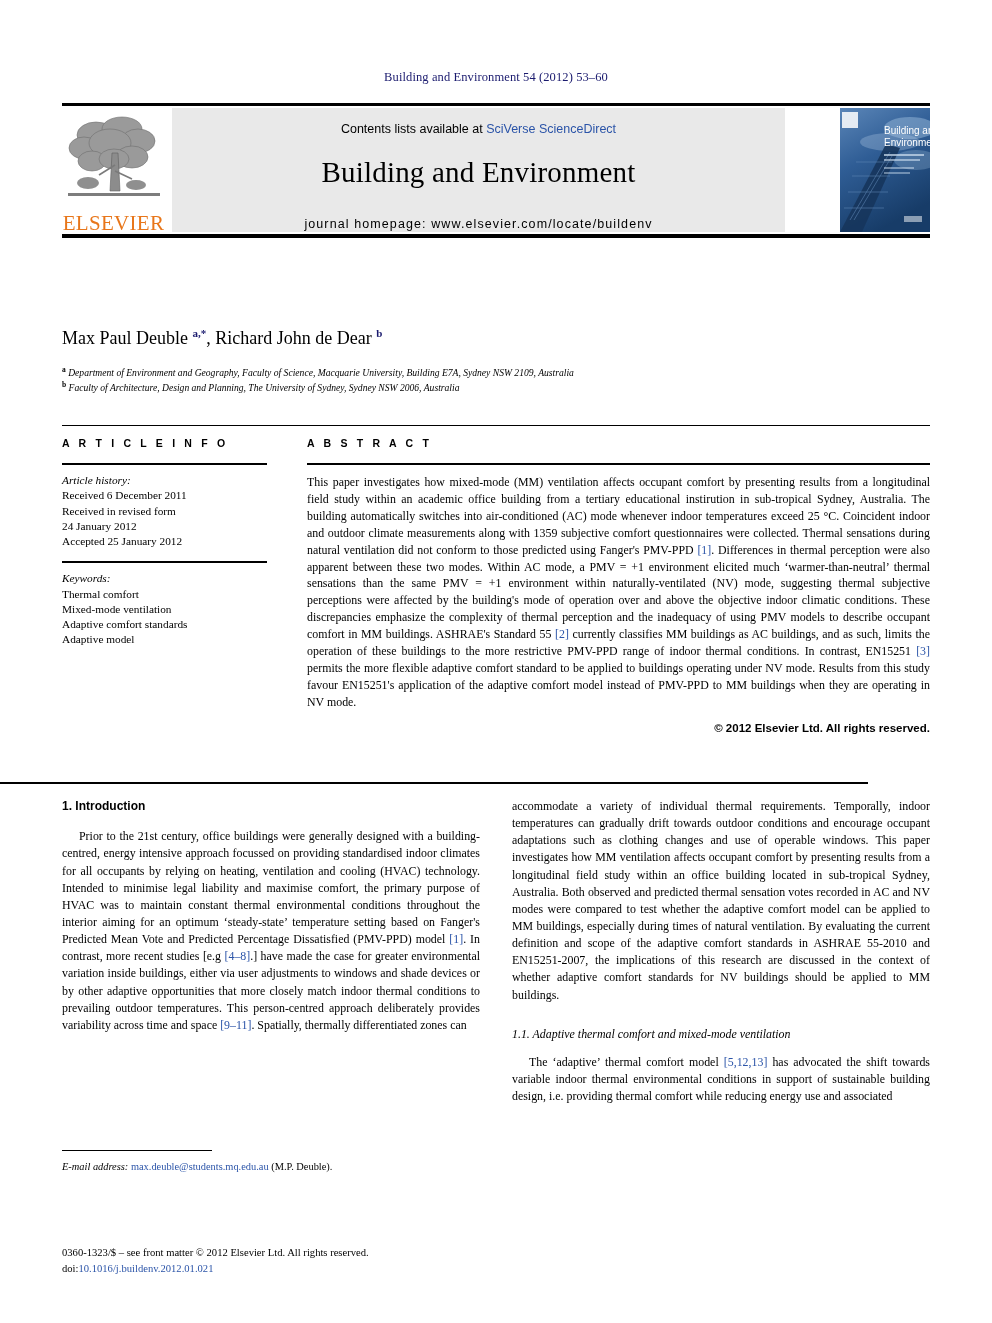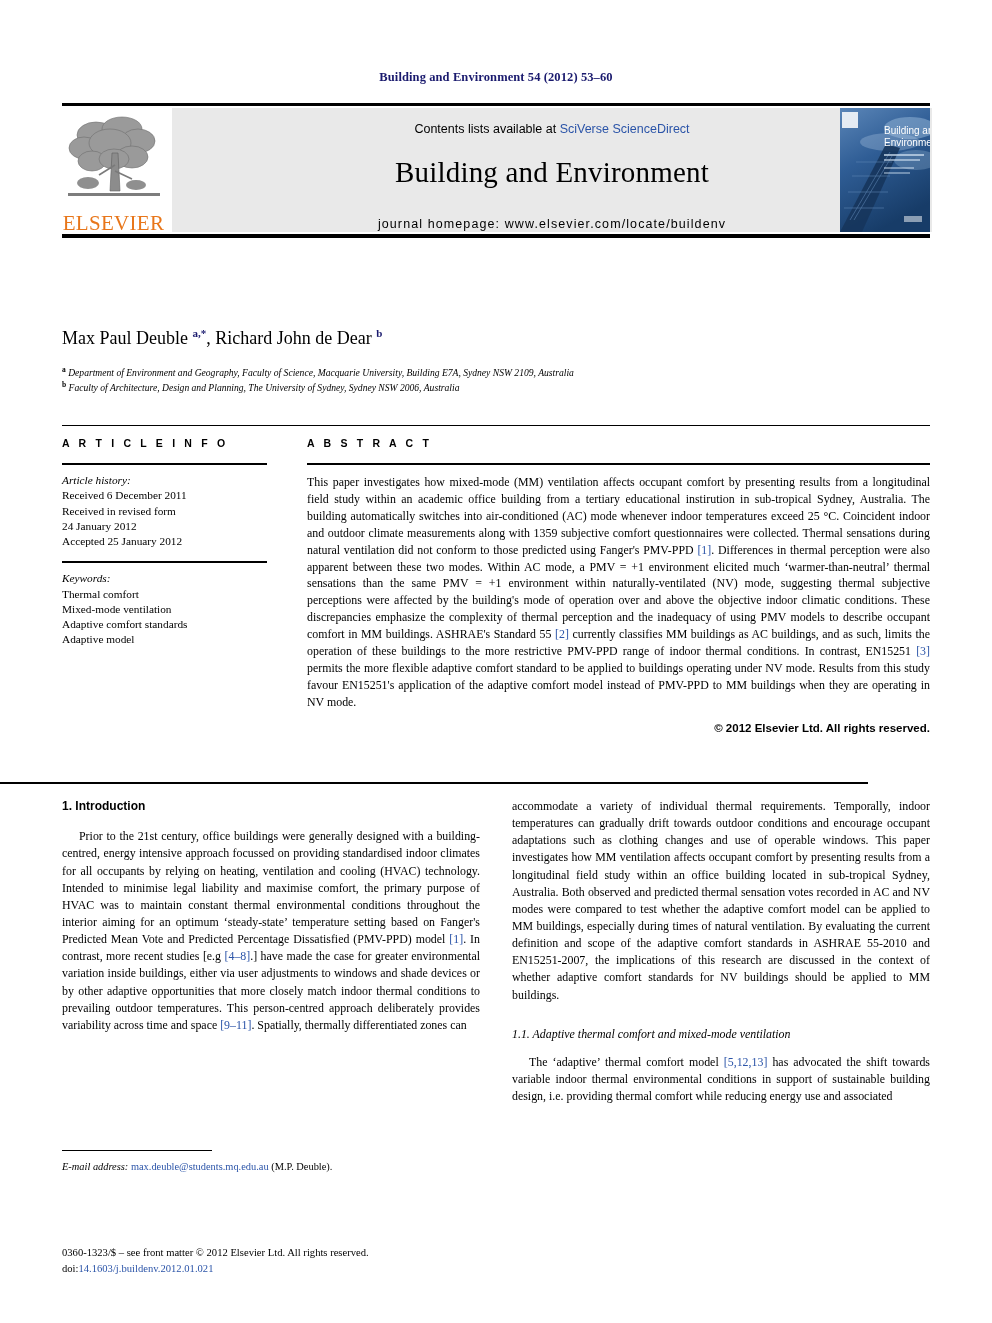--- a/index.html
+++ b/index.html
@@ -23,21 +23,21 @@
   }
 
   
   .running-head {
     position: absolute;
     top: 70px;
     left: 0;
     width: 992px;
     text-align: center;
     font-family: "Liberation Serif", serif;
-    font-weight: bold;
+    font-weight: normal;
     font-size: 12.5px;
     color: #1a1a6e;
     letter-spacing: .1px;
   }
 
   
   .masthead {
     position: absolute;
     top: 103px;
     left: 62px;
@@ -79,21 +79,21 @@
     font-family: "Liberation Serif", serif;
     font-size: 21px;
     letter-spacing: .3px;
     color: #e8761a;
     line-height: 1;
   }
   .contents-panel {
     position: absolute;
     top: 5px;
     left: 110px;
-    width: 760px;
+    width: 613px;
     height: 124px;
     background: #e9e9e9;
     text-align: center;
   }
   .contents-line {
     font-family: "Liberation Sans", sans-serif;
     font-size: 12.5px;
     color: #000;
     padding-top: 14px;
   }
@@ -436,16 +436,16 @@
     <div class="fn-rule"></div>
     <div class="fn-line">
       <span class="it">E-mail address:</span>
       <span class="lnk">max.deuble@students.mq.edu.au</span>
       <span>(M.P. Deuble).</span>
     </div>
   </div>
 
   <div class="imprint">
     <div>0360-1323/$ – see front matter © 2012 Elsevier Ltd. All rights reserved.</div>
-    <div><span>doi:</span><span class="lnk">14.1603/j.buildenv.2012.01.021</span></div>
+    <div><span>doi:</span><span class="lnk">10.1016/j.buildenv.2012.01.021</span></div>
   </div>
 
 </div>
 
 </body></html>

